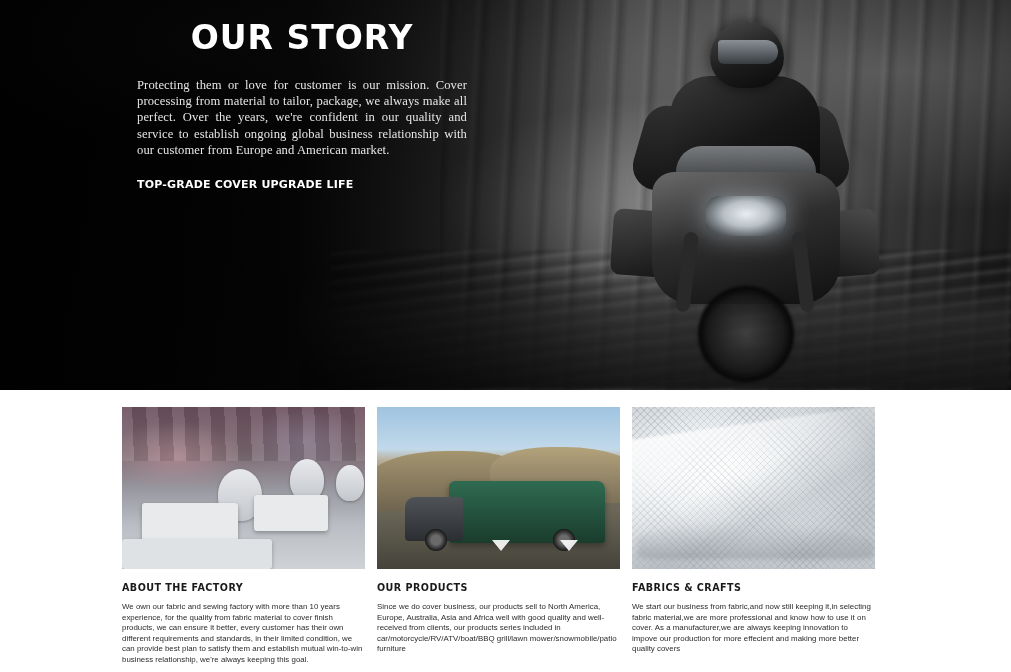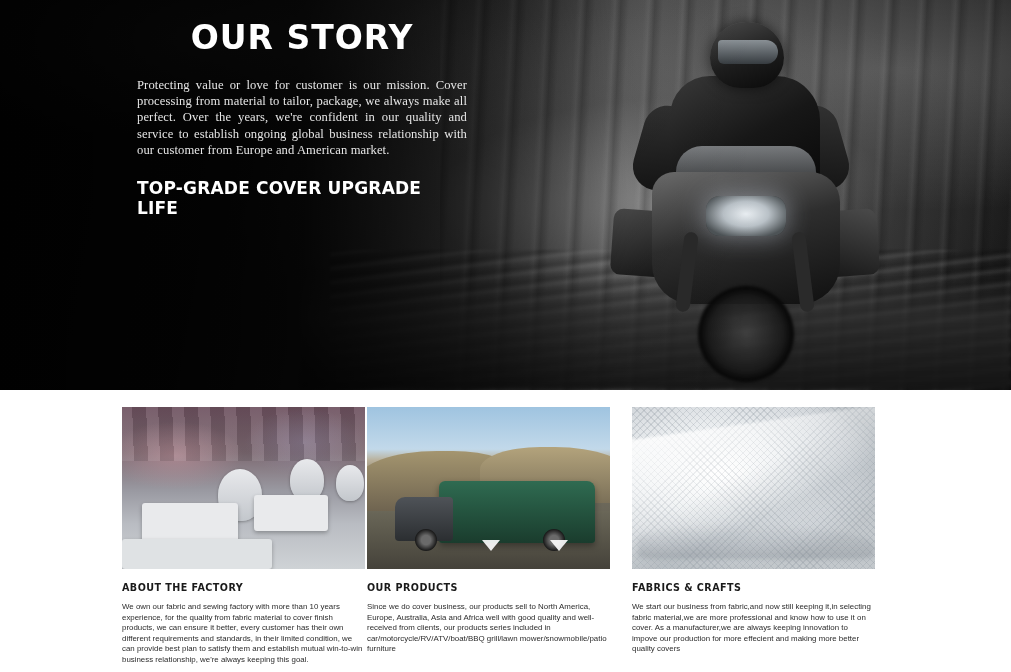--- a/index.html
+++ b/index.html
@@ -155,42 +155,42 @@
     font-size: 12.6px;
     line-height: 16.2px;
     color: #e6e6e6;
     text-align: justify;
     margin-bottom: 20px;
     letter-spacing: .1px;
   }
   .hero-tag {
     font-family: "DejaVu Sans", sans-serif;
     font-weight: 700;
-    font-size: 17px;
+    font-size: 11px;
     letter-spacing: .2px;
     color: #ffffff;
     margin-top: 4px;
   }
 
   
   .cards {
     position: absolute;
     top: 390px;
     left: 0;
     width: 1011px;
     height: 228px;
     background: #ffffff;
   }
   .card {
     position: absolute;
     top: 17px;
     width: 243px;
   }
   .card.c1 { left: 122px; }
-  .card.c2 { left: 367px; }
+  .card.c2 { left: 377px; }
   .card.c3 { left: 632px; }
 
   .thumb {
     width: 243px;
     height: 162px;
     overflow: hidden;
     position: relative;
     background: #ccc;
   }
 
@@ -328,21 +328,21 @@
     <div class="rd headlight"></div>
     <div class="rd fork-l"></div>
     <div class="rd fork-r"></div>
     <div class="rd wheel"></div>
   </div>
 
   <div class="hero-scrim"></div>
 
   <div class="hero-copy">
     <h1 class="hero-title">OUR STORY</h1>
-    <p class="hero-para">Protecting value or love for customer is our mission. Cover processing from material to tailor, package, we always make all perfect. Over the years, we're confident in our quality and service to establish ongoing global business relationship with our customer from Europe and American market.</p>
+    <p class="hero-para">Protecting them or love for customer is our mission. Cover processing from material to tailor, package, we always make all perfect. Over the years, we're confident in our quality and service to establish ongoing global business relationship with our customer from Europe and American market.</p>
     <div class="hero-tag">TOP-GRADE COVER UPGRADE LIFE</div>
   </div>
 </section>
 
 <section class="cards">
 
   <article class="card c1">
     <div class="thumb factory">
       <div class="f-roll"></div>
       <div class="f-worker f-w3"></div>

